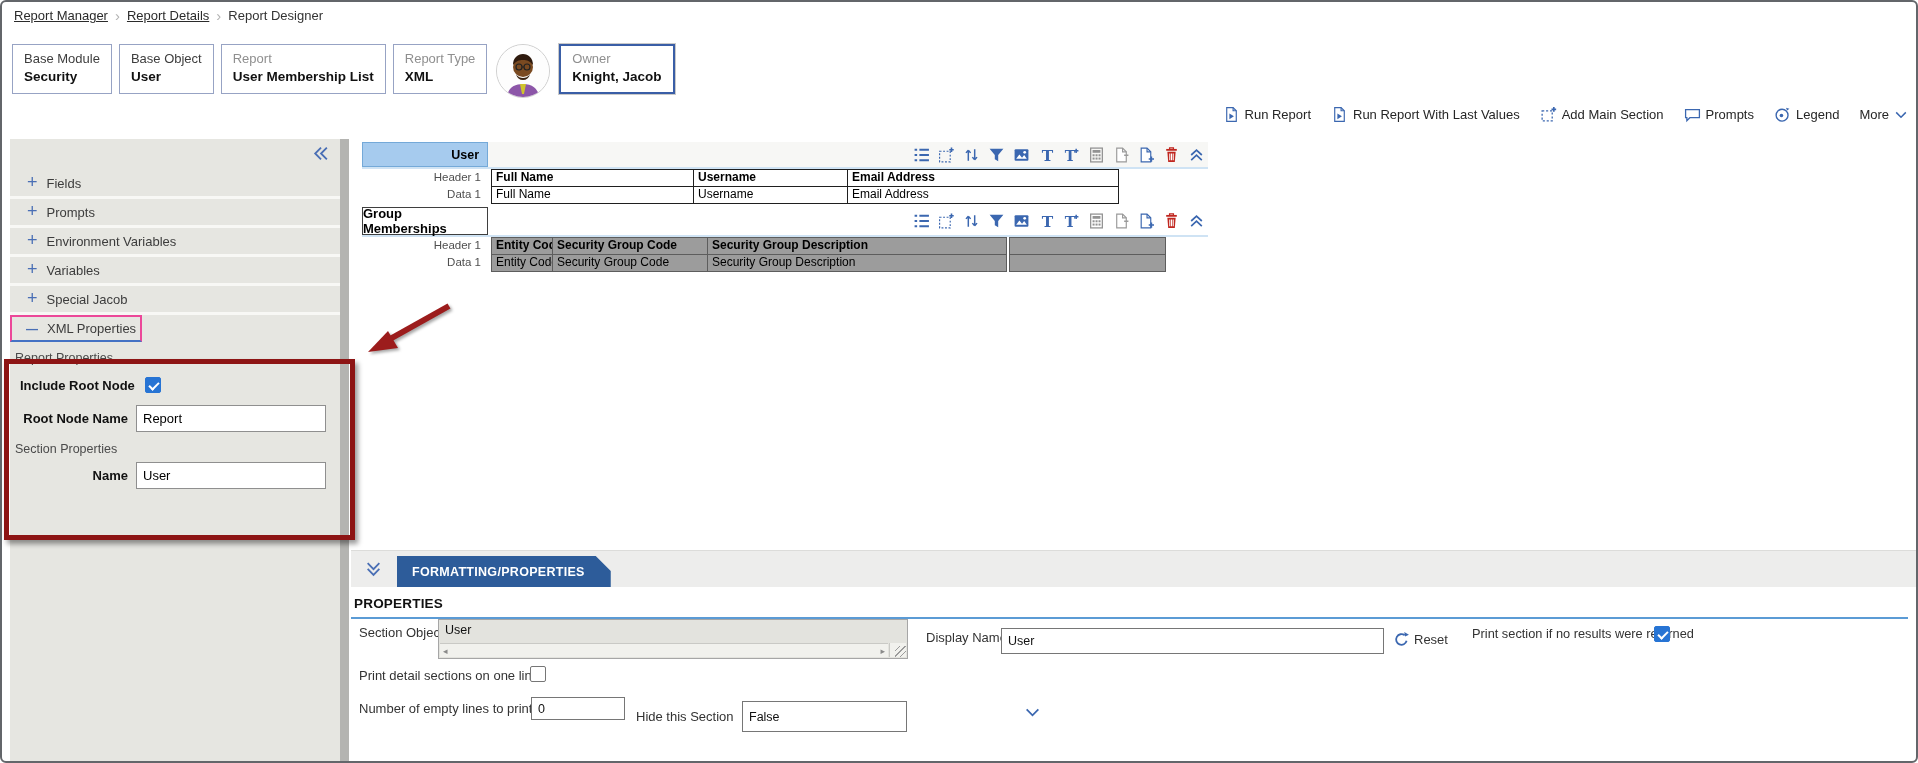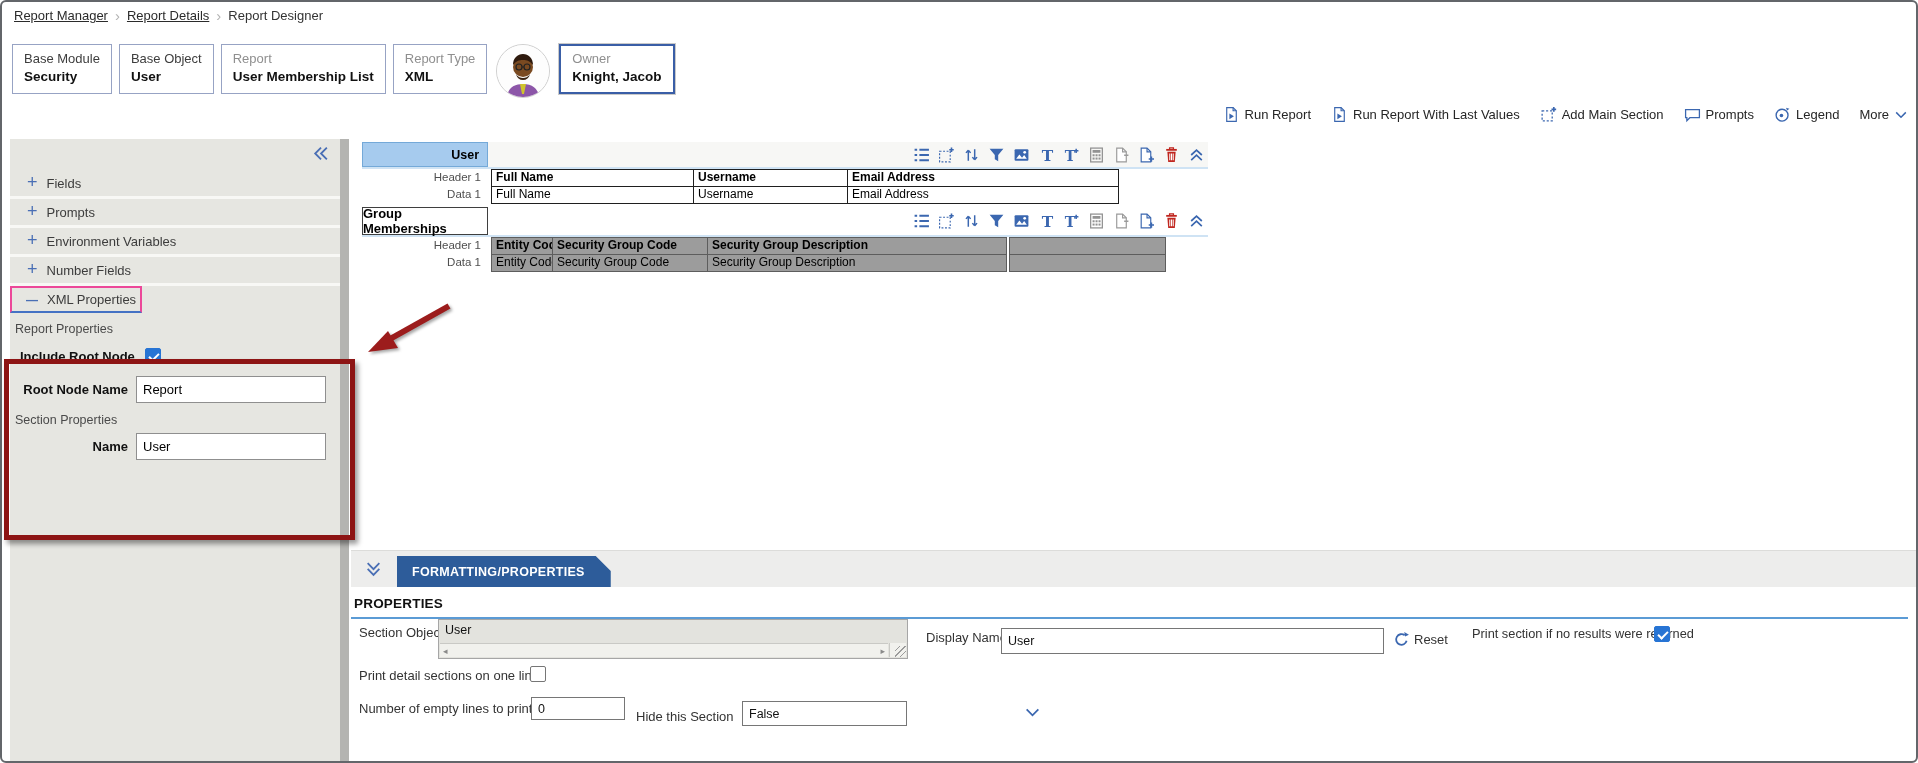--- a/index.html
+++ b/index.html
@@ -316,21 +316,25 @@
     <div class="acc">
       <span class="exp-glyph"></span>
       <span>Prompts</span>
     </div>
     <div class="acc">
       <span class="exp-glyph"></span>
       <span>Environment Variables</span>
     </div>
     <div class="acc">
       <span class="exp-glyph"></span>
-      <span>Number Fields</span>
+      <span>Variables</span>
+    </div>
+    <div class="acc">
+      <span class="exp-glyph"></span>
+      <span>Special Jacob</span>
     </div>
     <div class="acc xml">
       <span class="min-glyph"></span>
       <span>XML Properties</span>
     </div>
 
     <div class="sb-small">Report Properties</div>
 
     <div class="sb-row">
       <span class="sb-lbl left" style="font-size:13px">Include Root Node</span>
@@ -515,18 +519,18 @@
   <div class="flabel" style="left:1470px; top:624px; font-size:12.8px">Print section if no results were returned</div>
   <span class="cb chk-abs checked" style="left:1652px; top:624px"></span>
 
   <div class="flabel" style="left:357px; top:666px">Print detail sections on one line</div>
   <span class="cb chk-abs" style="left:528px; top:664px"></span>
 
   <div class="flabel" style="left:357px; top:699px">Number of empty lines to print</div>
   <input class="txt-input" style="left: 529px; top: 695px; width: 94px; height: 23px;" value="0">
 
   <div class="flabel" style="left:634px; top:707px">Hide this Section</div>
-  <input class="txt-input" style="left: 740px; top: 699px; width: 165px; height: 25px;" value="False">
+  <input class="txt-input" style="left: 740px; top: 699px; width: 165px; height: 31px;" value="False">
   <svg class="ic hide-chev">
       <use href="#i-chevdown"></use>
     </svg>
 
 </div>
 
 </body></html>

